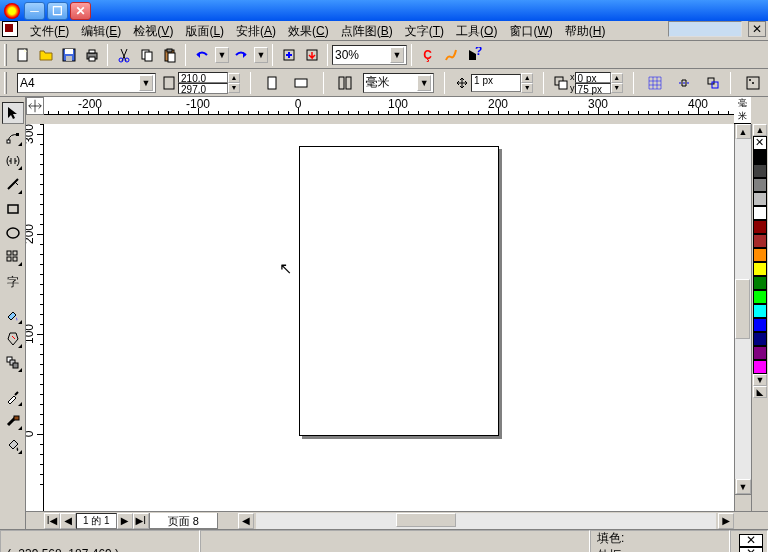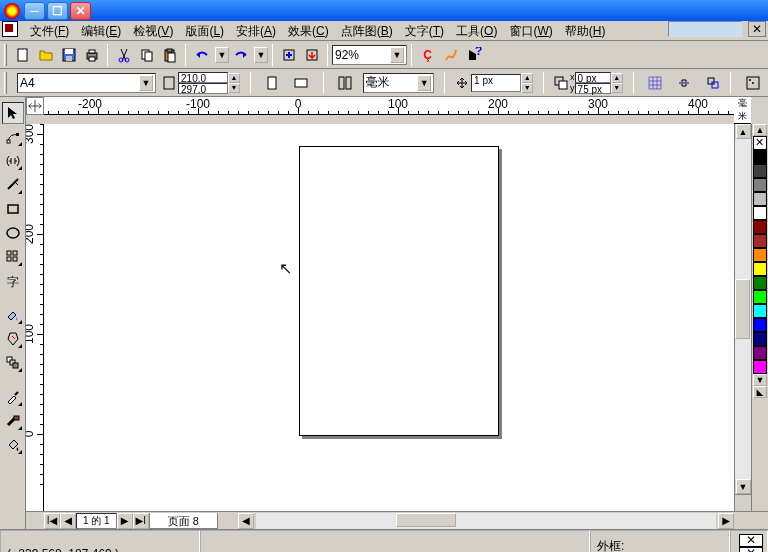--- a/index.html
+++ b/index.html
@@ -176,21 +176,21 @@
       </svg>
     </div>
   <div class="tbtn">
       <svg viewBox="0 0 16 16">
         <rect x="3" y="3" width="10" height="10" fill="none" stroke="#000"></rect>
         <path d="M8 5 L8 11 L5 8 M8 11 L11 8" stroke="#f00" stroke-width="1.5" fill="none"></path>
       </svg>
     </div>
   <div class="sep"></div>
   <div class="combo" style="width:75px">
-    <span>92%</span>
+    <span>30%</span>
     <div style="flex:1"></div>
     <div class="combo-btn">▼</div>
   </div>
   <div class="sep"></div>
   <div class="tbtn" style="color:#f00;font-weight:bold">Ç</div>
   <div class="tbtn">
       <svg viewBox="0 0 16 16">
         <path d="M3 13 Q5 8 8 10 Q11 12 13 3" fill="none" stroke="#f80" stroke-width="2"></path>
       </svg>
     </div>
@@ -587,20 +587,23 @@
   </div>
 </div>
 
 <div class="statusbar">
   <div class="status-cell" style="width:200px;justify-content:flex-end">
     <span>( -239.568, 187.469 )</span>
   </div>
   <div class="status-cell" style="flex:1"></div>
   <div class="status-cell" style="width:140px">
     <div style="display:flex;align-items:center">
+        <span>填色:</span>
+      </div>
+    <div style="display:flex;align-items:center">
         <span>外框:</span>
       </div>
   </div>
   <div class="status-cell" style="width:38px;align-items:center">
     <div class="fill-ind x"></div>
     <div class="fill-ind x"></div>
   </div>
 </div>
 
 </body></html>

